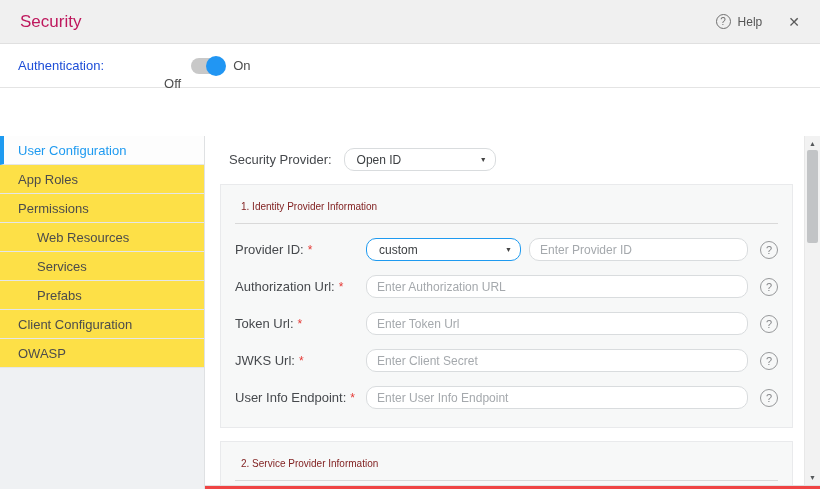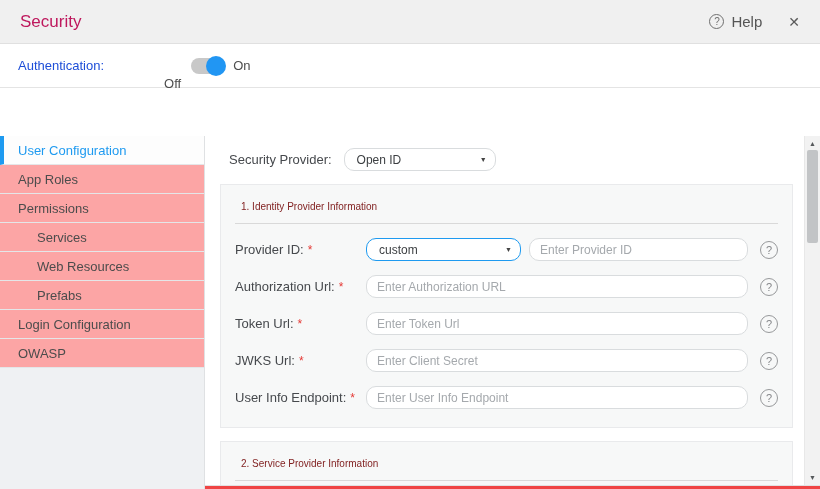--- a/index.html
+++ b/index.html
@@ -8,40 +8,40 @@
 
   
   .titlebar { height:44px; background:#f0f0f0; border-bottom:1px solid #e0e0e0;
               display:flex; align-items:center; padding:0 20px; }
   .titlebar .title { font-size:17px; color:#be185d; }
   .titlebar .spacer { flex:1; }
   .help-wrap { display:flex; align-items:center; cursor:pointer; }
   .q-circle { width:15px; height:15px; border:1px solid #6f6f6f; border-radius:50%;
               font-size:10px; color:#6f6f6f; display:flex; align-items:center;
               justify-content:center; }
-  .help-label { font-size:15px; color:#555; margin-left:7px; }
+  .help-label { font-size:12px; color:#555; margin-left:7px; }
   .close-x { font-size:14px; color:#5a5a5a; margin-left:26px; cursor:pointer; }
 
   
   .auth-row { height:44px; display:flex; align-items:center; padding-left:18px;
               border-bottom:1px solid #e4e4e4; background:#fff; }
   .auth-label { font-size:13px; color:#1d4ed8; }
   .onoff { font-size:13px; color:#4d4d4d; }
   .off-lab { margin-left:60px;margin-top:36px; }
   .toggle { width:32px; height:16px; border-radius:8px; background:#c8c8c8;
             position:relative; margin:0 10px; cursor:pointer; }
   .toggle .knob { position:absolute; right:-3px; top:-2px; width:20px; height:20px;
                   border-radius:50%; background:#2196f3; }
 
   
   .main { display:flex; height:401px;margin-top:48px; }
 
   .sidebar { width:205px; background:#eff1f3; border-right:1px solid #dfe1e3; }
   .nav-item { height:29px; display:flex; align-items:center; padding-left:18px;
-              font-size:13px; color:#4c4c4c; background:#fca5a5;
+              font-size:13px; color:#4c4c4c; background:#fde047;
               border-bottom:1px solid #e4e6e8; cursor:pointer; }
   .nav-item.indent { padding-left:37px; }
   .nav-item.active { background:#fdfdfd; color:#1e9af0;
                      border-left:4px solid #1e9af0; padding-left:14px; }
 
   .content { flex:1; position:relative; background:#fff; }
   .scrollarea { height:349px; overflow:hidden; position:relative; padding-right:16px; }
 
   .provider-row { display:flex; align-items:center; padding:12px 0 0 24px; }
   .field-label { font-size:13px; color:#46494d; }
@@ -115,30 +115,30 @@
     <div class="nav-item active">
         <span>User Configuration</span>
       </div>
     <div class="nav-item">
         <span>App Roles</span>
       </div>
     <div class="nav-item">
         <span>Permissions</span>
       </div>
     <div class="nav-item indent">
+        <span>Web Resources</span>
+      </div>
+    <div class="nav-item indent">
         <span>Services</span>
-      </div>
-    <div class="nav-item indent">
-        <span>Web Resources</span>
       </div>
     <div class="nav-item indent">
         <span>Prefabs</span>
       </div>
     <div class="nav-item">
-        <span>Login Configuration</span>
+        <span>Client Configuration</span>
       </div>
     <div class="nav-item">
         <span>OWASP</span>
       </div>
   </div>
 
   <div class="content">
 
     <div class="scrollarea">
 

